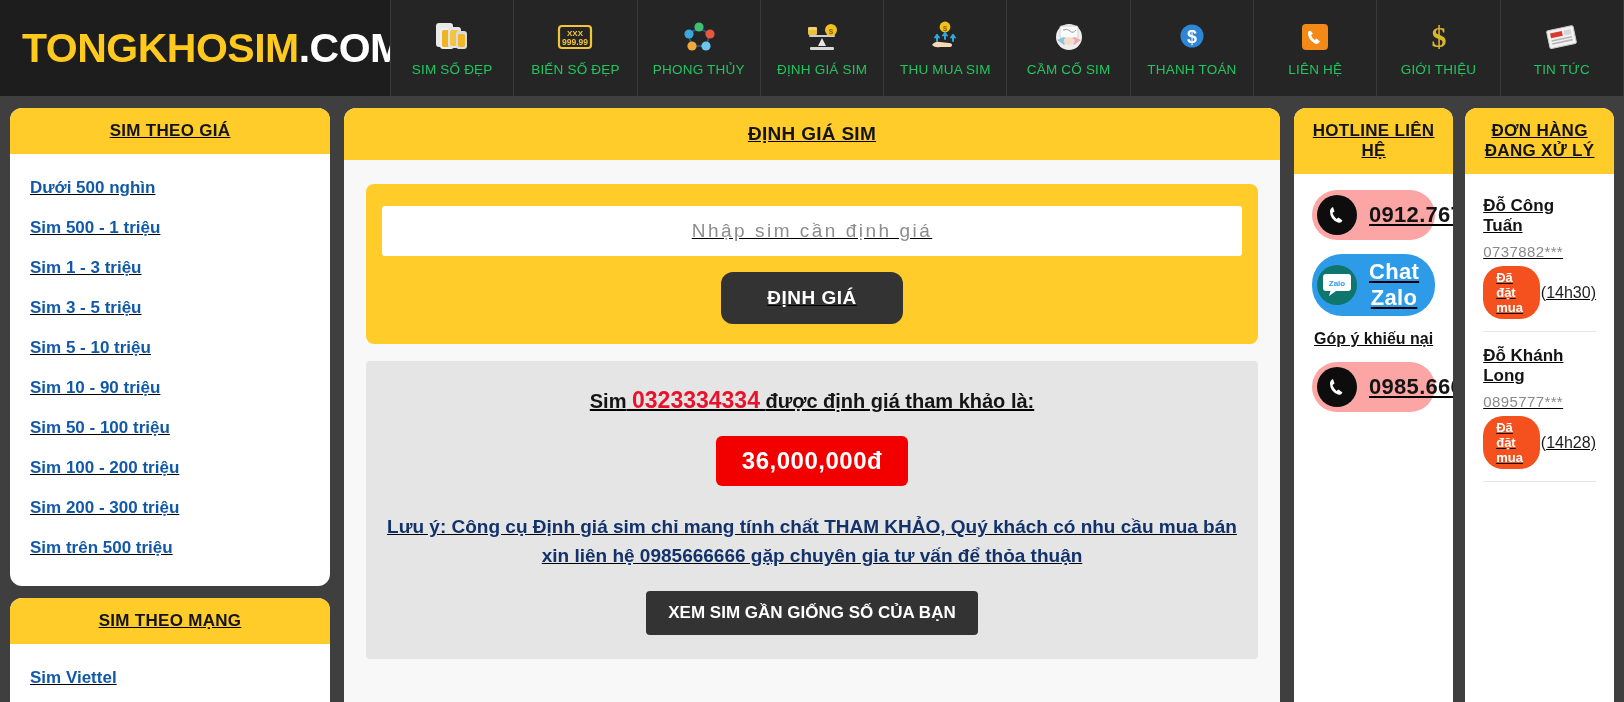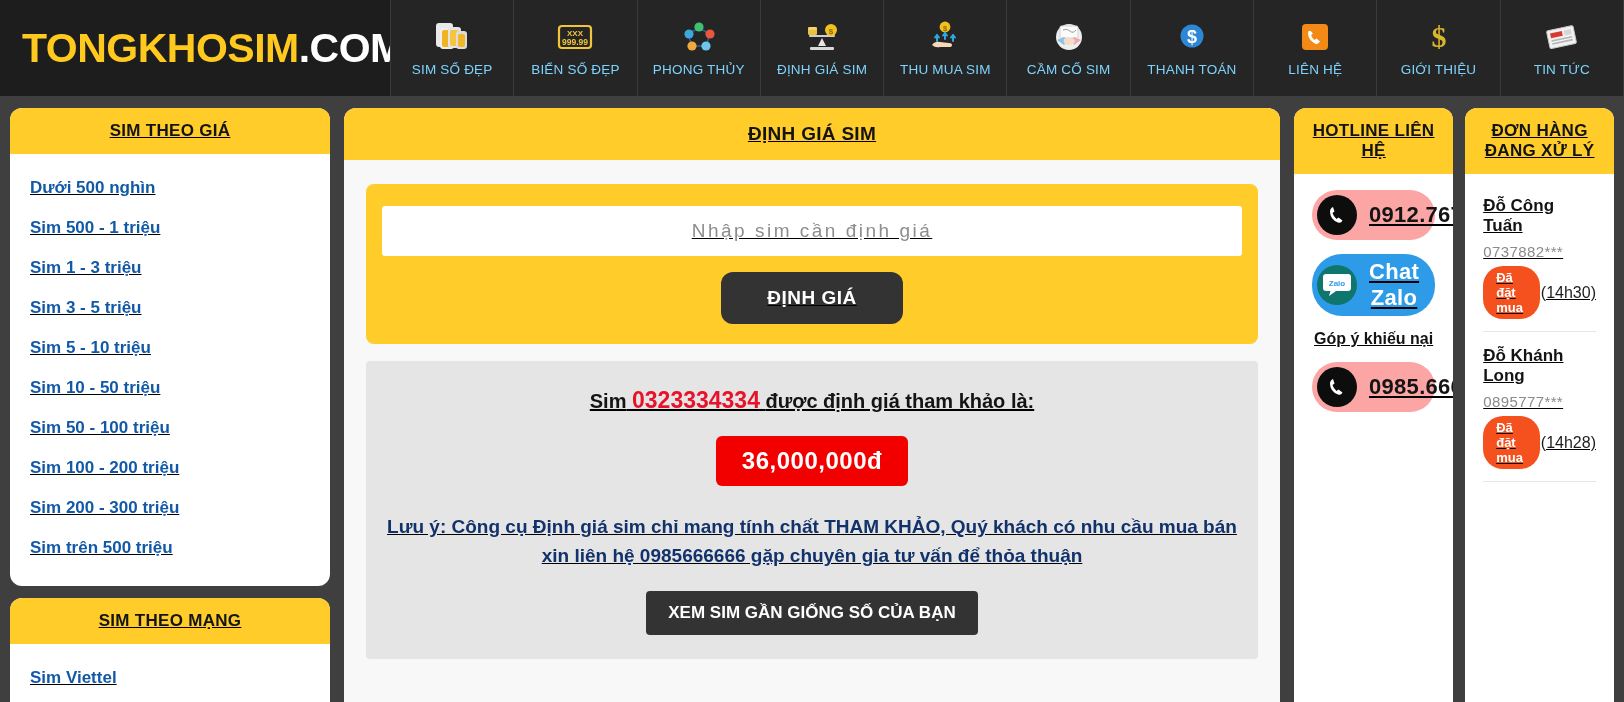--- a/index.html
+++ b/index.html
@@ -47,21 +47,21 @@
     align-items: center;
     justify-content: center;
     gap: 7px;
     border-left: 1px solid #3a3a3a;
     cursor: pointer;
     padding: 6px 2px;
     min-width: 0;
   }
   .nav-item:last-child { border-right: 1px solid #3a3a3a; }
   .nav-label {
-    color: #7dd3fc;
+    color: #22c55e;
     font-size: 13.5px;
     letter-spacing: 0.2px;
     white-space: nowrap;
   }
   .nav-icon {
     width: 38px; height: 36px;
     display: flex; align-items: center; justify-content: center;
   }
   .nav-icon svg { display: block; }
 
@@ -423,21 +423,21 @@
   <div class="col-left">
 
     <div class="card">
       <div class="card-head">SIM THEO GIÁ</div>
       <div class="card-body">
         <a class="side-link">Dưới 500 nghìn</a>
         <a class="side-link">Sim 500 - 1 triệu</a>
         <a class="side-link">Sim 1 - 3 triệu</a>
         <a class="side-link">Sim 3 - 5 triệu</a>
         <a class="side-link">Sim 5 - 10 triệu</a>
-        <a class="side-link">Sim 10 - 50 triệu</a>
+        <a class="side-link">Sim 10 - 90 triệu</a>
         <a class="side-link">Sim 50 - 100 triệu</a>
         <a class="side-link">Sim 100 - 200 triệu</a>
         <a class="side-link">Sim 200 - 300 triệu</a>
         <a class="side-link">Sim trên 500 triệu</a>
       </div>
     </div>
 
     <div class="card">
       <div class="card-head">SIM THEO MẠNG</div>
       <div class="card-body">

